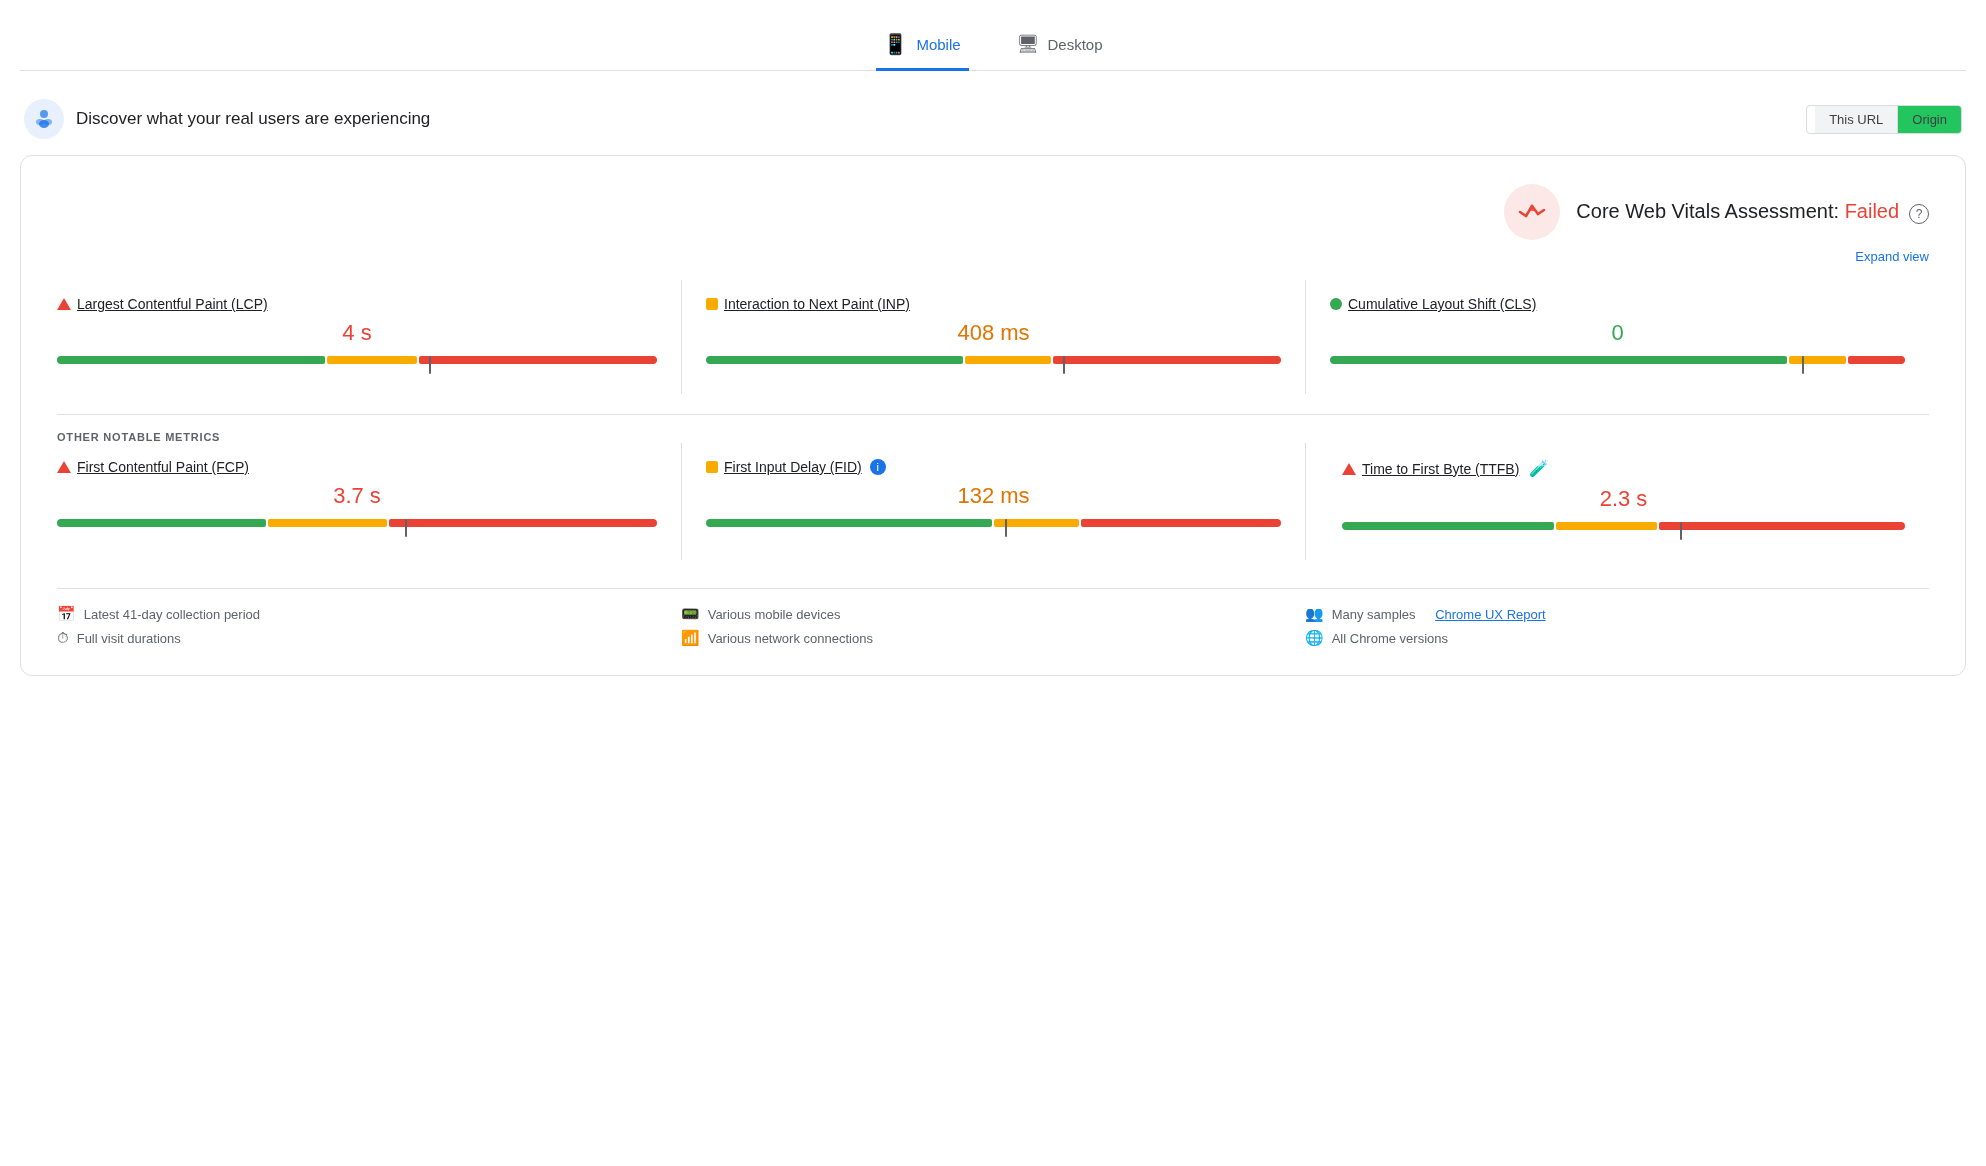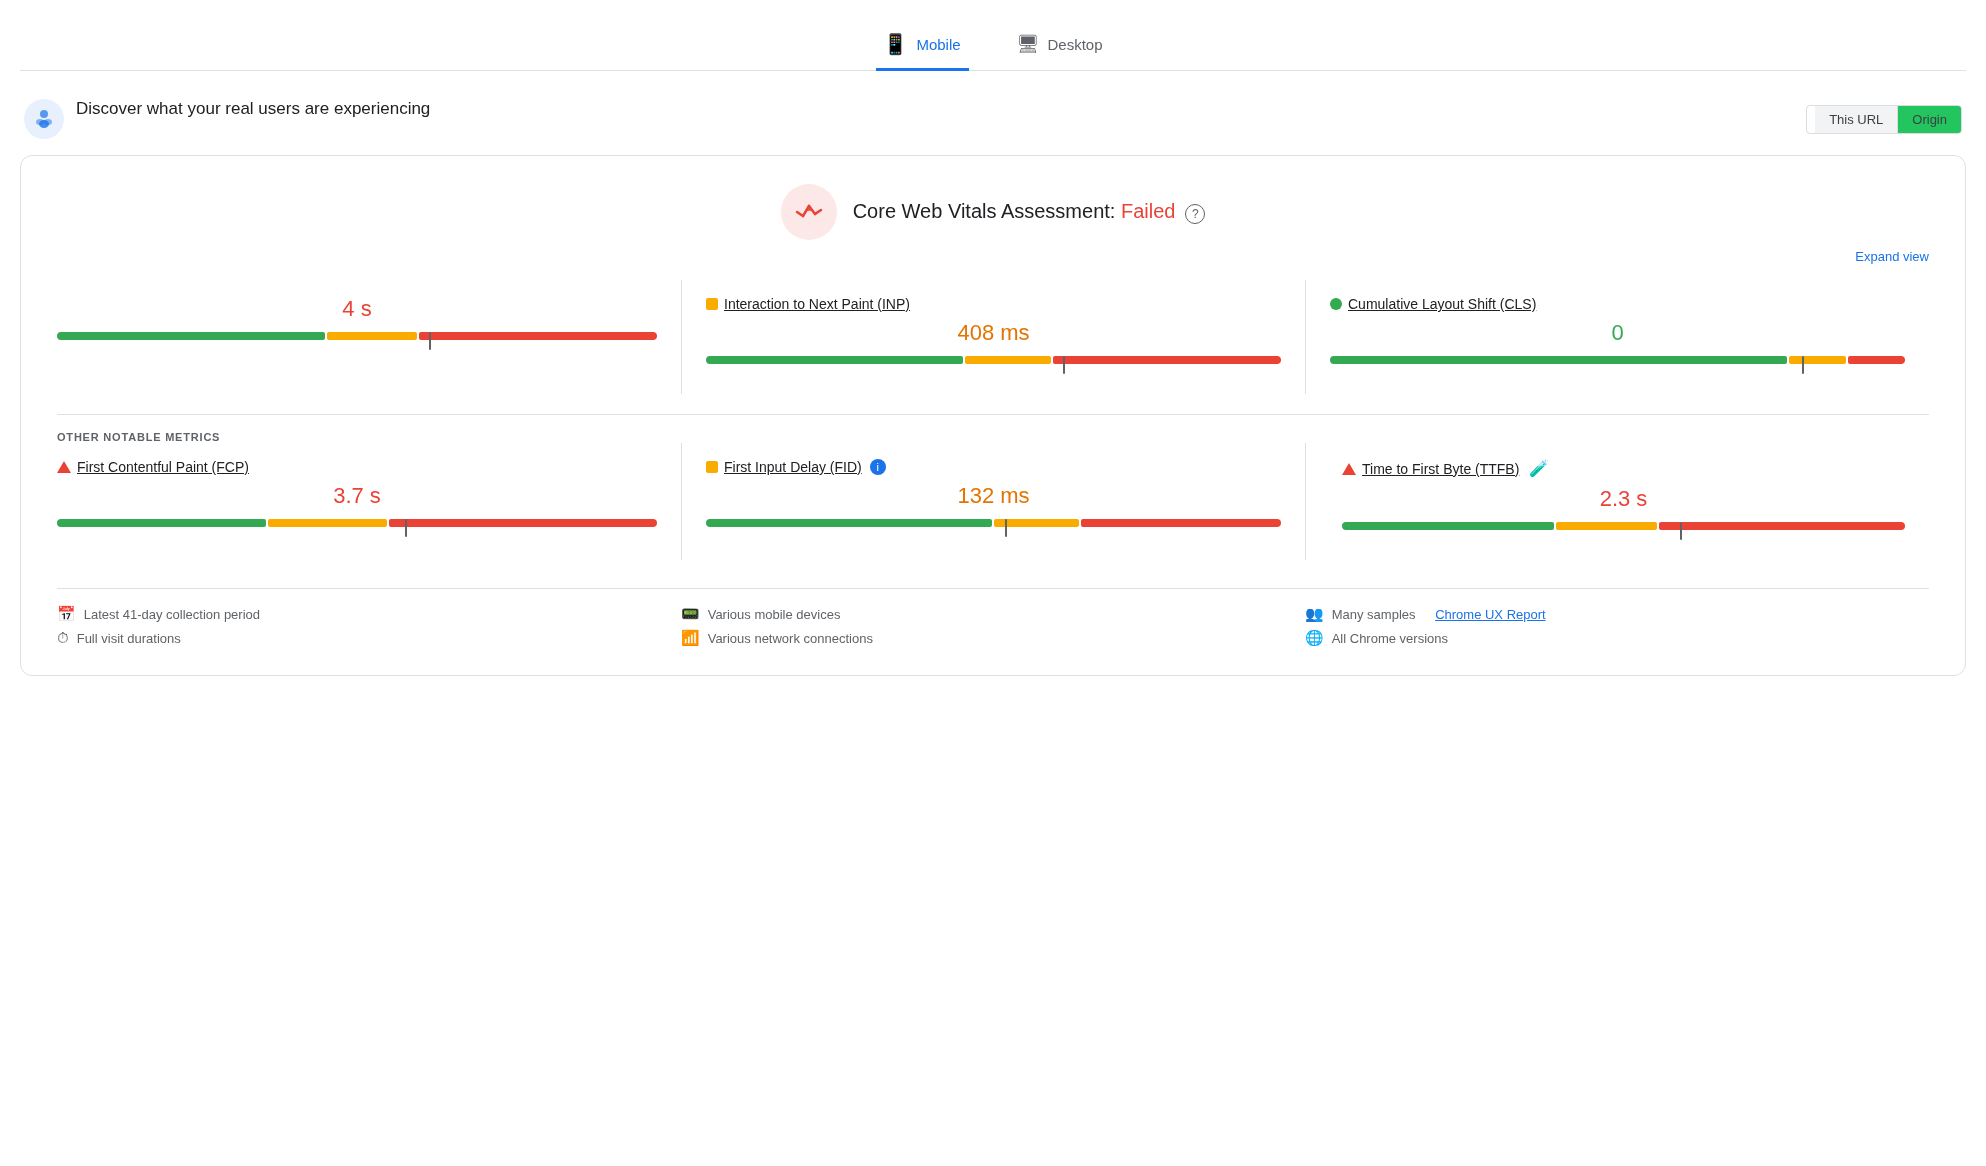--- a/index.html
+++ b/index.html
@@ -31,21 +31,21 @@
     
     .crux-header {
       display: flex;
       align-items: center;
       justify-content: space-between;
       margin-bottom: 16px;
       padding: 0 4px;
     }
     .crux-header-left {
       display: flex;
-      align-items: flex-start;
+      align-items: center;
       gap: 12px;
     }
     .crux-avatar {
       width: 40px;
       height: 40px;
       border-radius: 50%;
       background: #e8f0fe;
       display: flex;
       align-items: center;
       justify-content: center;
@@ -89,21 +89,21 @@
     .card {
       border: 1px solid #e0e0e0;
       border-radius: 12px;
       padding: 28px 36px;
     }
 
     
     .assessment-header {
       display: flex;
       align-items: center;
-      justify-content: center;
+      justify-content: flex-end;
       gap: 16px;
       margin-bottom: 8px;
     }
     .assessment-icon {
       width: 56px;
       height: 56px;
       border-radius: 50%;
       background: #fce8e6;
       display: flex;
       align-items: center;
@@ -347,20 +347,24 @@
     </div>
   </div>
 
   <div class="expand-view">
     <a>Expand view</a>
   </div>
 
   <div class="metrics-grid">
 
     <div class="metric-item">
+      <div class="metric-label">
+        <span class="tri-red"></span>
+        <a>Largest Contentful Paint (LCP)</a>
+      </div>
       <div class="metric-value red">4 s</div>
       <div class="bar-wrapper">
         <div class="bar-row">
           <div class="bar-segment bar-green" style="flex:45"></div>
           <div class="bar-segment bar-orange" style="flex:15"></div>
           <div class="bar-segment bar-red" style="flex:40"></div>
         </div>
         <div class="needle-wrapper" style="left:62%;">
           <div class="needle-line"></div>
         </div>

